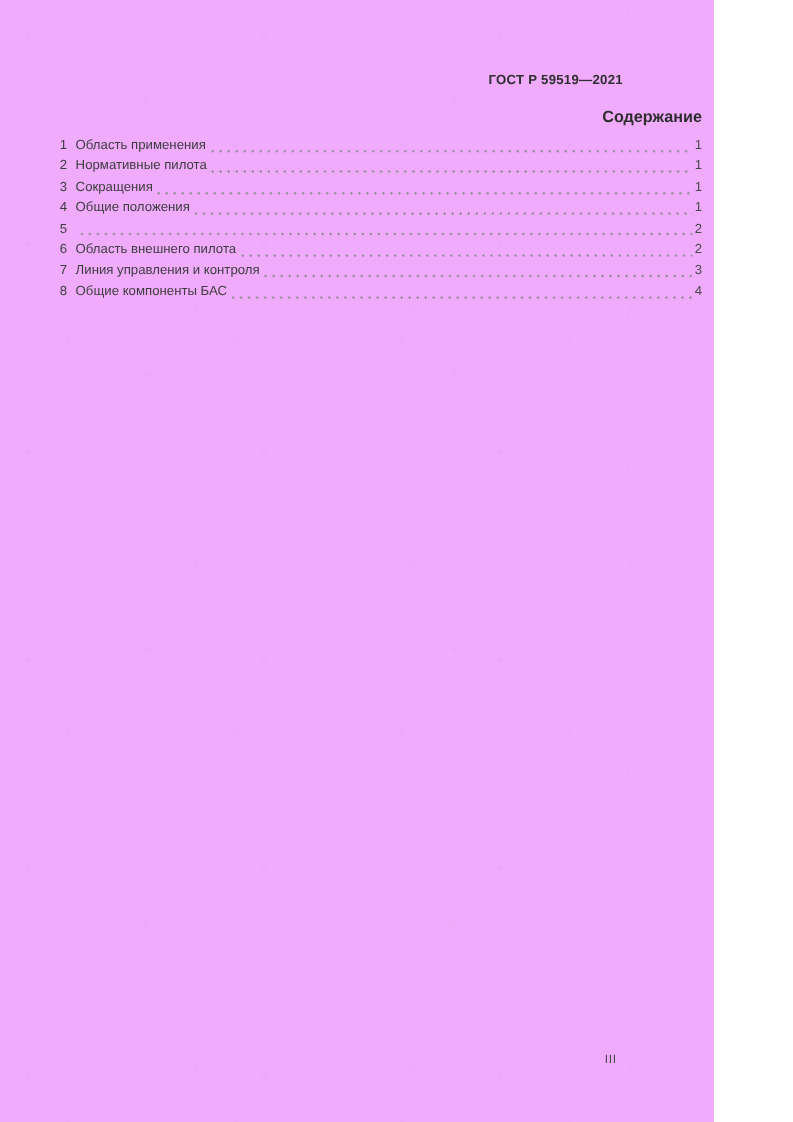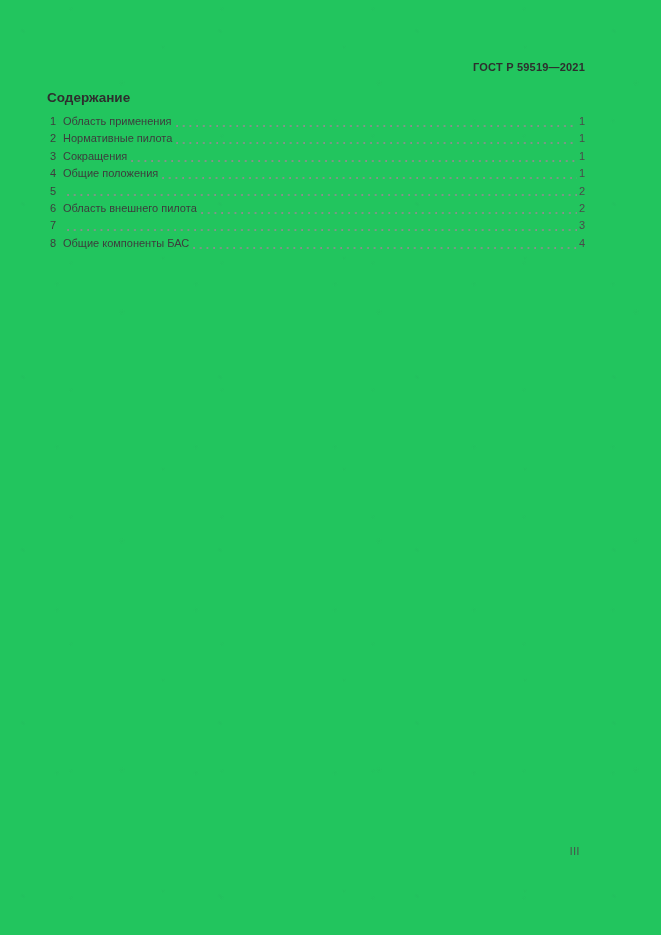--- a/index.html
+++ b/index.html
@@ -6,23 +6,23 @@
     margin: 0;
     padding: 0;
     width: 661px;
     height: 935px;
     background: #ffffff;
     font-family: "Liberation Sans", sans-serif;
     overflow: hidden;
   }
   .page {
     position: relative;
-    width: 661px;
+    width: 595px;
     height: 935px;
-    background: #22c55e;
+    background: #f0abfc;
   }
   
   .scan-noise {
     position: absolute;
     inset: 0;
     pointer-events: none;
     background-image:
       radial-gradient(circle 2.5px at 23px 31px, rgba(60,60,60,0.030), rgba(0,0,0,0) 3px),
       radial-gradient(circle 2px at 71px 9px,  rgba(60,60,60,0.025), rgba(0,0,0,0) 2.6px),
       radial-gradient(circle 3px at 122px 83px, rgba(60,60,60,0.022), rgba(0,0,0,0) 3.6px),
@@ -39,21 +39,21 @@
     font-weight: bold;
     letter-spacing: 0.2px;
     color: #2e2e2e;
     white-space: nowrap;
   }
   .doc-title {
     position: absolute;
     top: 90px;
     left: 47px;
     width: 538px;
-    text-align: left;
+    text-align: right;
     font-size: 13.5px;
     font-weight: bold;
     color: #2e2e2e;
   }
   .toc {
     position: absolute;
     top: 113px;
     left: 47px;
     width: 538px;
   }
@@ -93,21 +93,21 @@
     background-size: 6.7px 2px;
     background-repeat: repeat-x;
     background-position: left bottom;
   }
   .toc-page {
     flex: none;
     color: #4a4a4a;
   }
   .folio {
     position: absolute;
-    top: 846px;
+    top: 878px;
     right: 81px;
     font-size: 10px;
     letter-spacing: 0.6px;
     color: #4a4a4a;
   }
 </style>
 </head>
 <body>
 
 <div class="page">
@@ -148,20 +148,21 @@
       <span class="toc-page">2</span>
     </div>
     <div class="toc-row">
       <span class="toc-num">6</span>
       <span class="toc-label">Область внешнего пилота</span>
       <span class="toc-leader"></span>
       <span class="toc-page">2</span>
     </div>
     <div class="toc-row">
       <span class="toc-num">7</span>
+      <span class="toc-label">Линия управления и контроля</span>
       <span class="toc-leader"></span>
       <span class="toc-page">3</span>
     </div>
     <div class="toc-row">
       <span class="toc-num">8</span>
       <span class="toc-label">Общие компоненты БАС</span>
       <span class="toc-leader"></span>
       <span class="toc-page">4</span>
     </div>
   </div>

